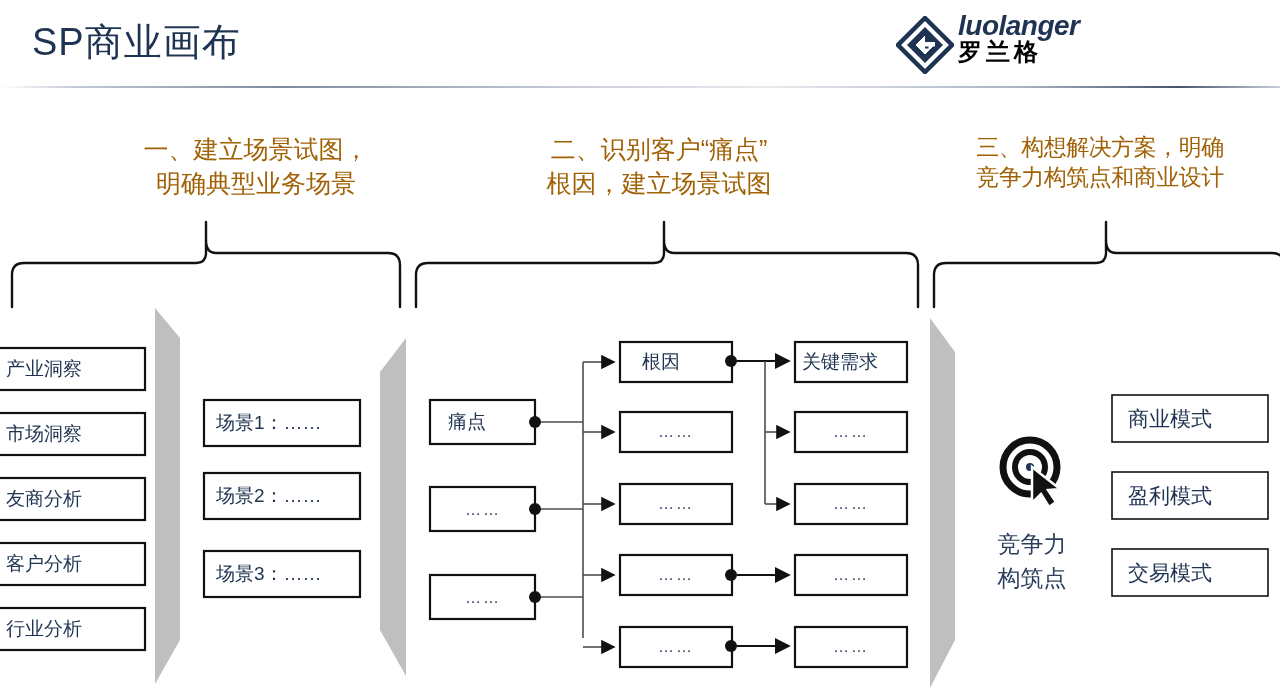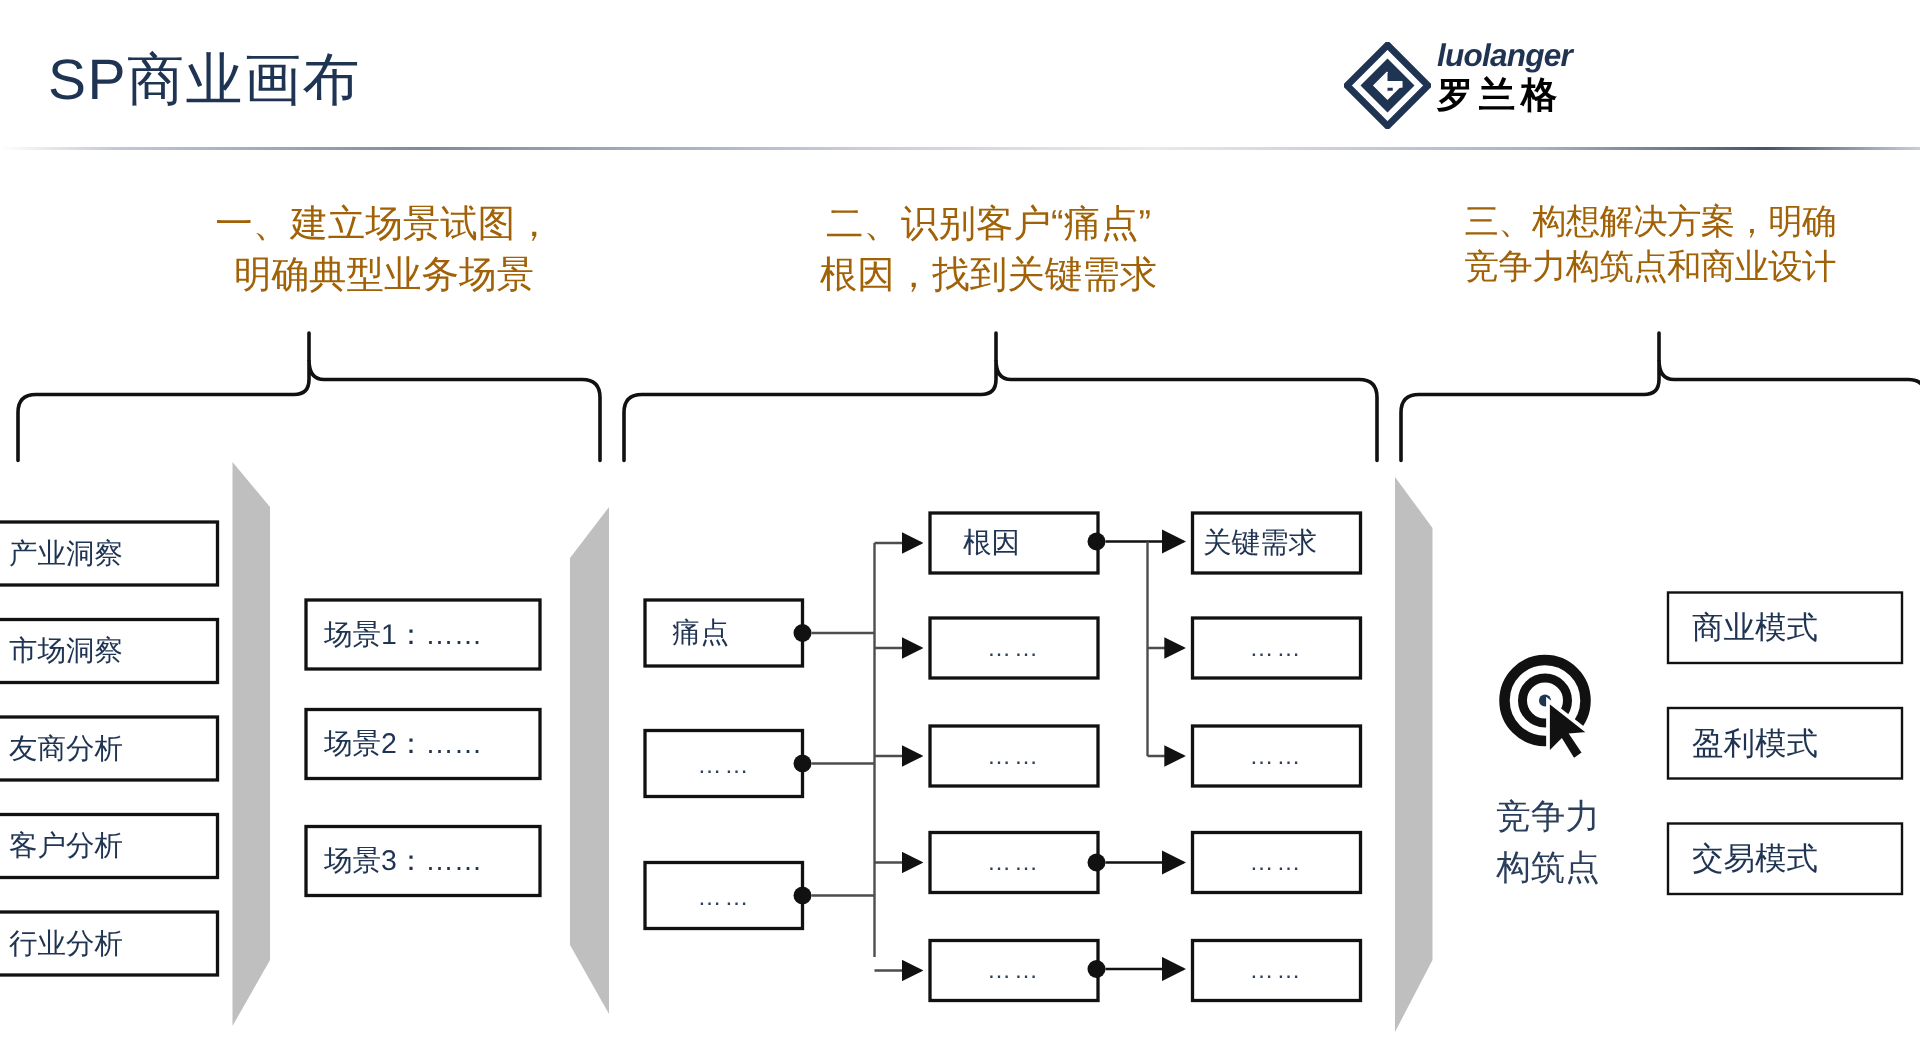--- a/index.html
+++ b/index.html
@@ -6,37 +6,37 @@
   body{
     width:1280px;height:698px;
     background:#ffffff;
     font-family:"Liberation Sans","DejaVu Sans",sans-serif;
     overflow:hidden;
     position:relative;
   }
   .slide{position:absolute;inset:0;}
 
   
-  .header{position:absolute;left:0;top:12px;width:1108px;height:87px;}
+  .header{position:absolute;left:0;top:0;width:1108px;height:87px;}
   .title{
     position:absolute;left:32px;top:18px;
     font-size:38px;line-height:48px;
     color:#1f3352;letter-spacing:1px;
     white-space:nowrap;
   }
   .header-rule{
     position:absolute;left:0;top:86px;width:1280px;height:2px;
     background:linear-gradient(to right,#ffffff 0%,#c3c9d4 6%,#7f8a9c 22%,#c9ced8 45%,#e8eaee 60%,#aab3c1 80%,#46536b 92%,#c9ced8 100%);
   }
   
   .logo{position:absolute;right:12px;top:10px;width:200px;height:66px;}
   .logo-mark{position:absolute;left:0;top:6px;width:58px;height:58px;}
   .logo-text{position:absolute;left:62px;top:4px;width:140px;}
   .logo-en{
-    font-size:21px;font-weight:bold;font-style:italic;
+    font-size:28px;font-weight:bold;font-style:italic;
     color:#1f3352;letter-spacing:-0.5px;line-height:24px;
   }
   .logo-cn{
     font-size:24px;font-weight:bold;color:#000000;
     letter-spacing:4px;line-height:28px;
   }
 
   
   .sec-head{
     position:absolute;
@@ -96,21 +96,21 @@
       <div class="logo-text">
         <div class="logo-en">luolanger</div>
         <div class="logo-cn">罗兰格</div>
       </div>
     </div>
   </div>
 
   <div class="sec-head" id="sec1">一、建立场景试图，
 明确典型业务场景</div>
   <div class="sec-head" id="sec2">二、识别客户“痛点”
-根因，找到关键需求</div>
+根因，建立场景试图</div>
   <div class="sec-head" id="sec3">三、构想解决方案，明确
 竞争力构筑点和商业设计</div>
 
   <svg class="diagram" viewBox="0 0 1280 698">
     <defs>
       <marker id="arw" markerWidth="9" markerHeight="9" refX="8" refY="4.5" orient="auto">
         <path d="M0,0 L9,4.5 L0,9 z" fill="#111111"></path>
       </marker>
     </defs>
 

